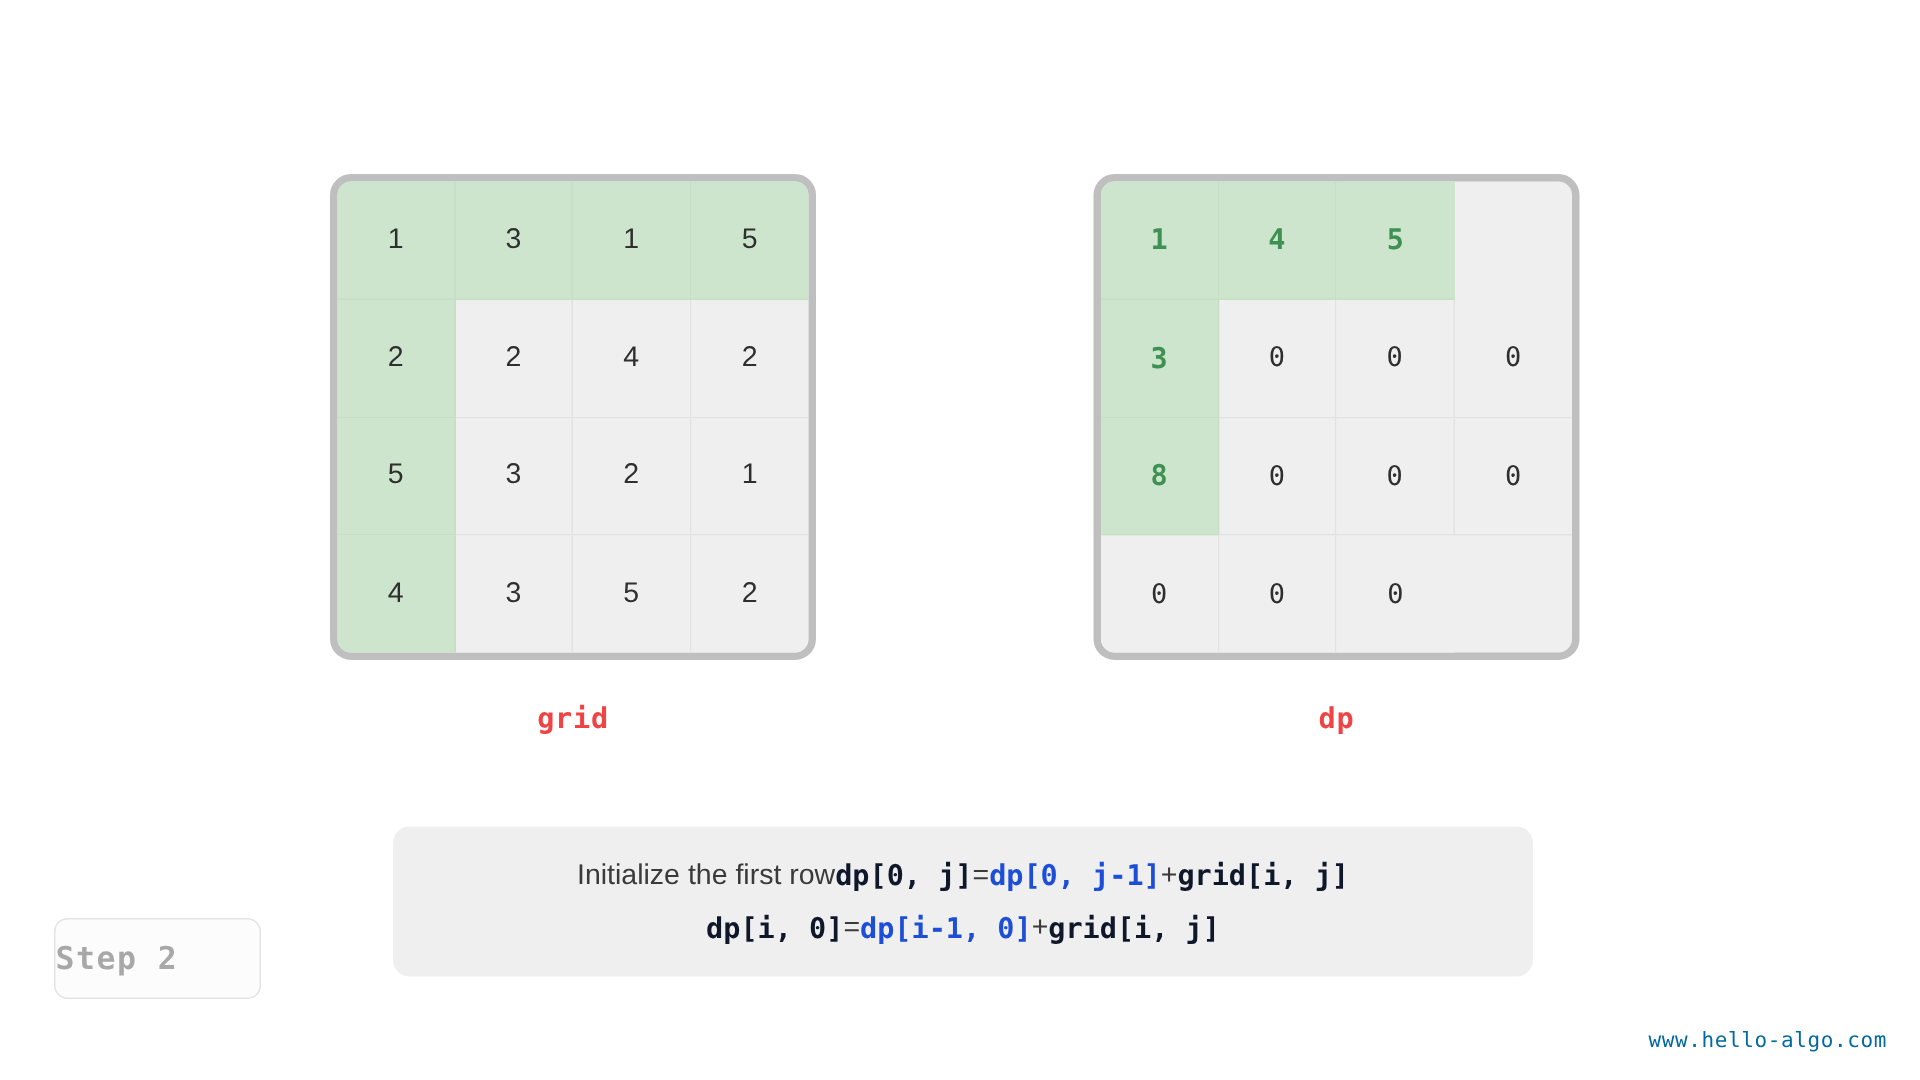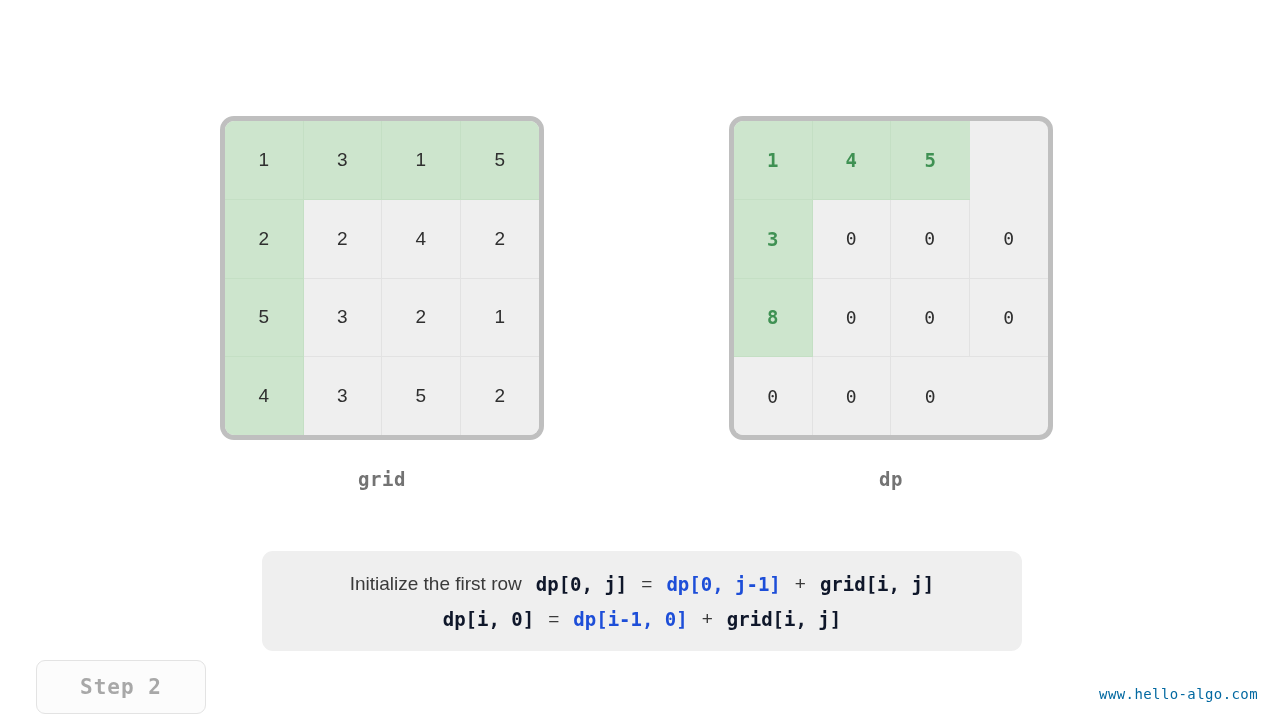--- a/index.html
+++ b/index.html
@@ -58,21 +58,21 @@
     font-weight: bold;
     font-size: 19px;
   }
 
   
   .caption {
     position: absolute;
     width: 324px;
     text-align: center;
     top: 468px;
-    color: #737373;
+    color: #ef4444;
     font-family: "DejaVu Sans Mono", monospace;
     font-size: 19px;
     font-weight: bold;
     letter-spacing: 0.5px;
   }
   #grid-caption { left: 220px; }
   #dp-caption   { left: 729px; }
 
   
   #formula-box {
@@ -88,45 +88,44 @@
     align-items: center;
     justify-content: center;
     gap: 13px;
   }
   .formula-line {
     font-size: 19px;
     color: #3a3a3a;
     white-space: nowrap;
     display: flex;
     align-items: flex-start;
-    gap: 14px;
+    gap: 0;
   }
   .f-text { font-family: "Liberation Sans", sans-serif; }
   .f-code {
     font-family: "DejaVu Sans Mono", monospace;
     font-weight: bold;
     font-size: 19px;
   }
   .f-green { color: #0f172a; }
   .f-blue  { color: #1d4ed8; }
   .f-op    { color: #3a3a3a; font-family: "Liberation Sans", sans-serif; }
 
   
   #step-badge {
     position: absolute;
     left: 36px;
-    top: 660px;
-    width: 170px;
+    top: 612px;
+    width: 138px;
     height: 54px;
     border: 1px solid #e3e3e3;
     border-radius: 9px;
     background: #fcfcfc;
     display: flex;
     align-items: center;
-    justify-content: center;
     color: #a8a8a8;
     font-family: "DejaVu Sans Mono", monospace;
     font-size: 21px;
     font-weight: bold;
     letter-spacing: 1px;
   }
 
   
   #watermark {
     position: absolute;

